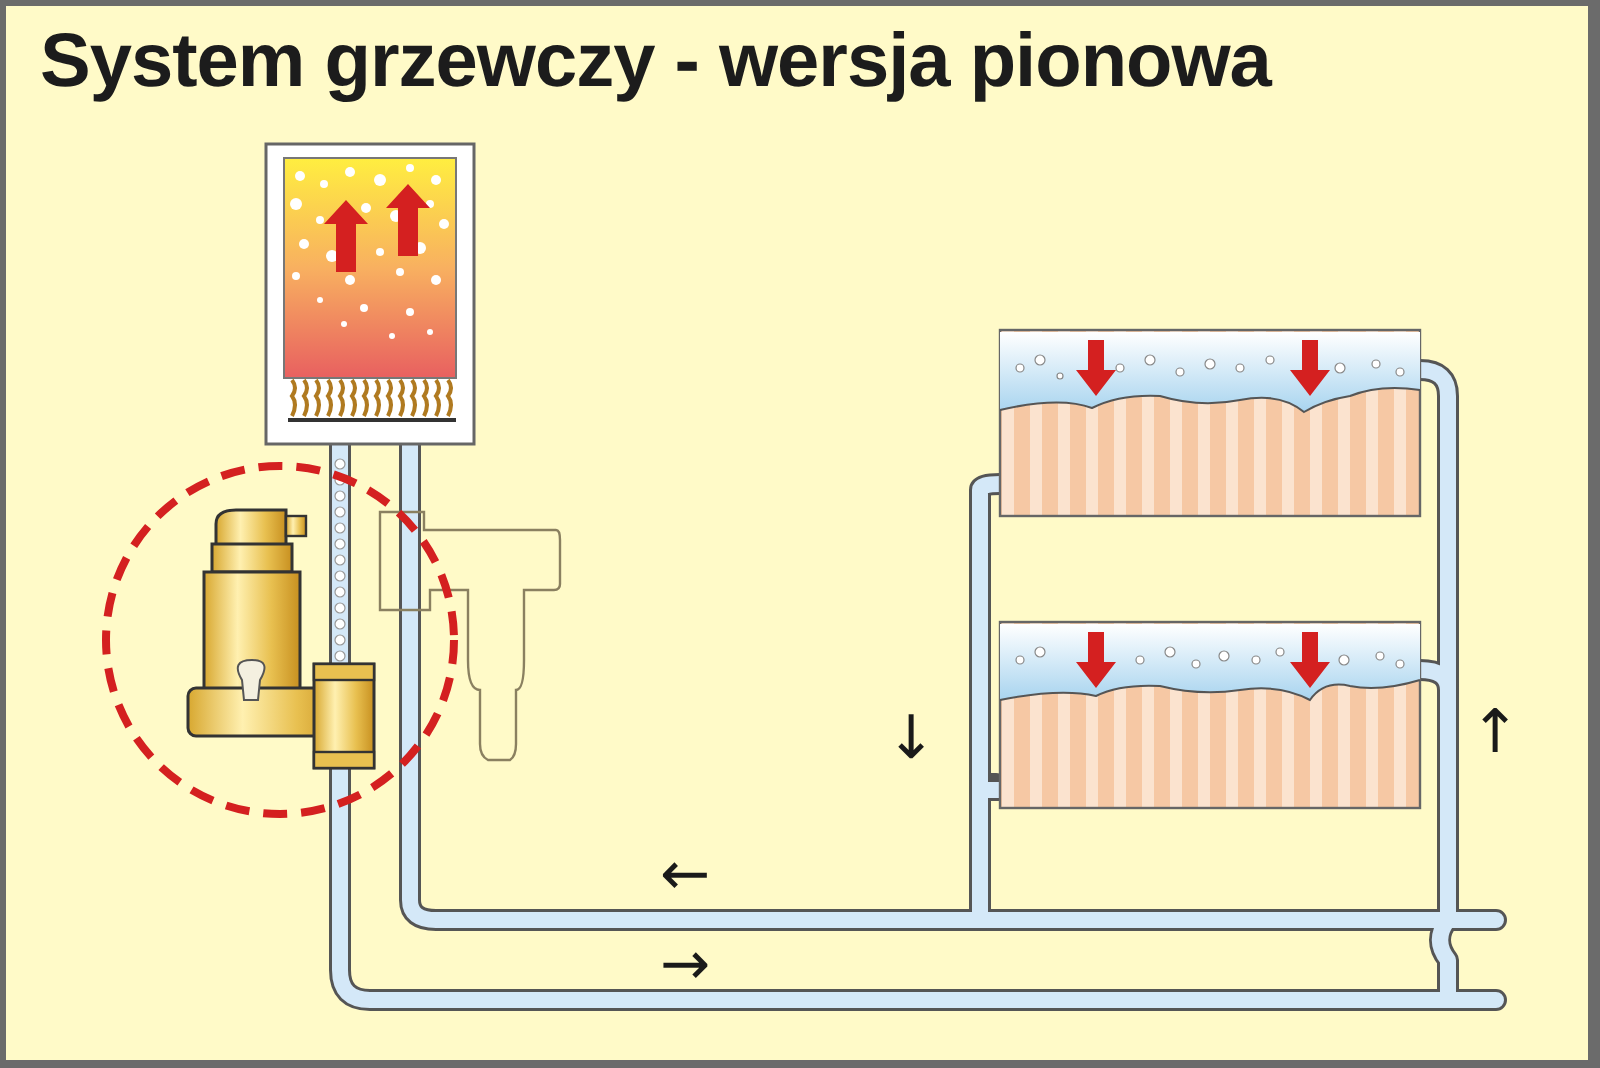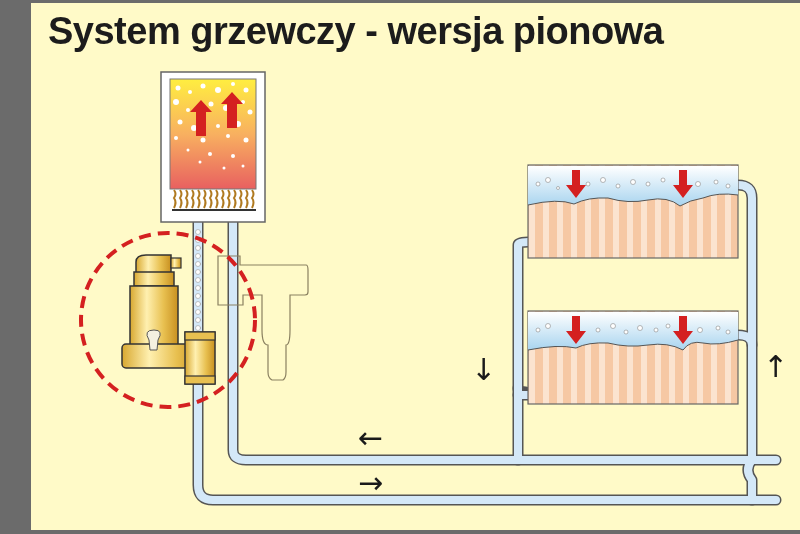--- a/index.html
+++ b/index.html
@@ -1,17 +1,17 @@
 <!DOCTYPE html>
 <html><head>
 <meta charset="utf-8">
 <style>
   html, body { margin:0; padding:0; }
   body { width:800px; height:534px; overflow:hidden; background:#6b6b6b; }
-  #stage { position:absolute; left:0; top:0; width:694px; height:534px;margin-left:28px; }
+  #stage { position:absolute; left:0; top:0; width:694px; height:534px; }
   .title { position:absolute; left:20px; top:10px; font-family:"Liberation Sans", sans-serif; font-weight:bold; font-size:38px; color:#1c1c1c; letter-spacing:-0.5px; }
   .flow-arrow { position:absolute; font-family:"DejaVu Sans", sans-serif; font-size:30px; color:#1a1a1a; line-height:1; }
 </style>
 </head>
 <body>
 
 <div id="stage">
 <svg width="800" height="534" viewBox="0 0 800 534" xmlns="http://www.w3.org/2000/svg">
   <defs>
     <linearGradient id="boilerGrad" x1="0" y1="0" x2="0" y2="1">

